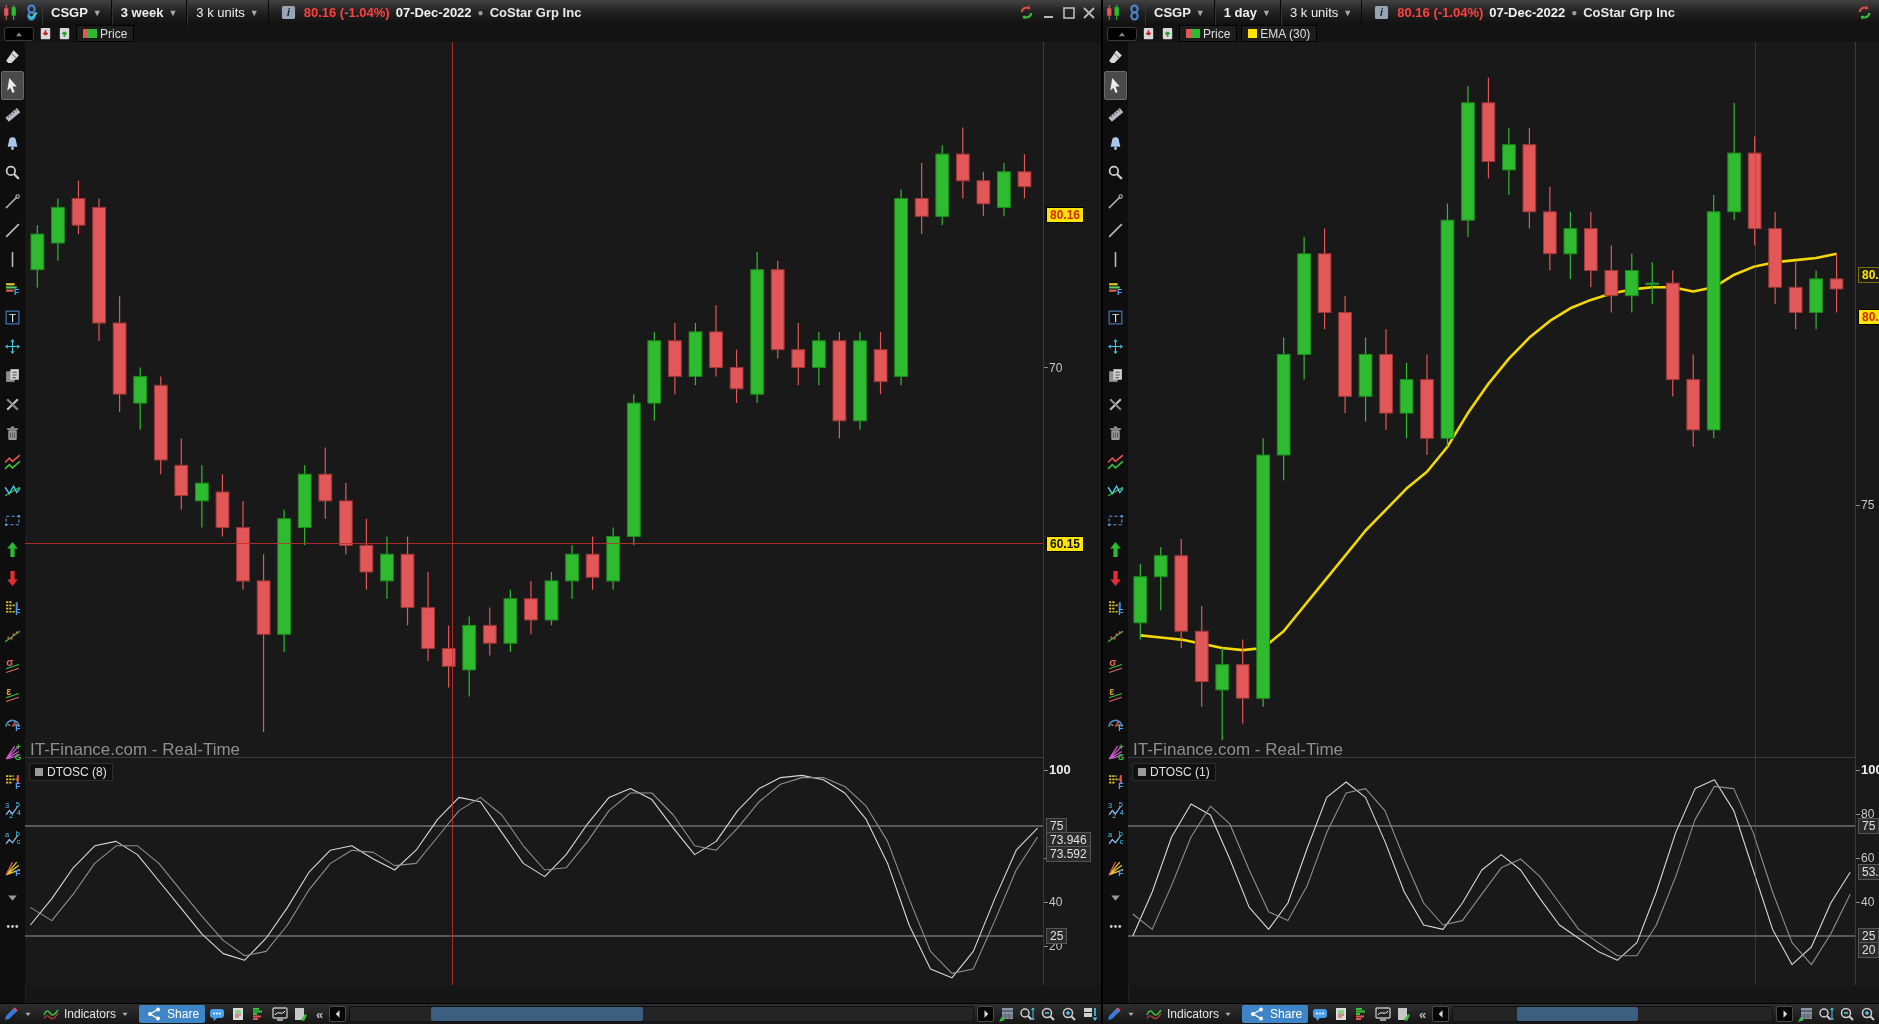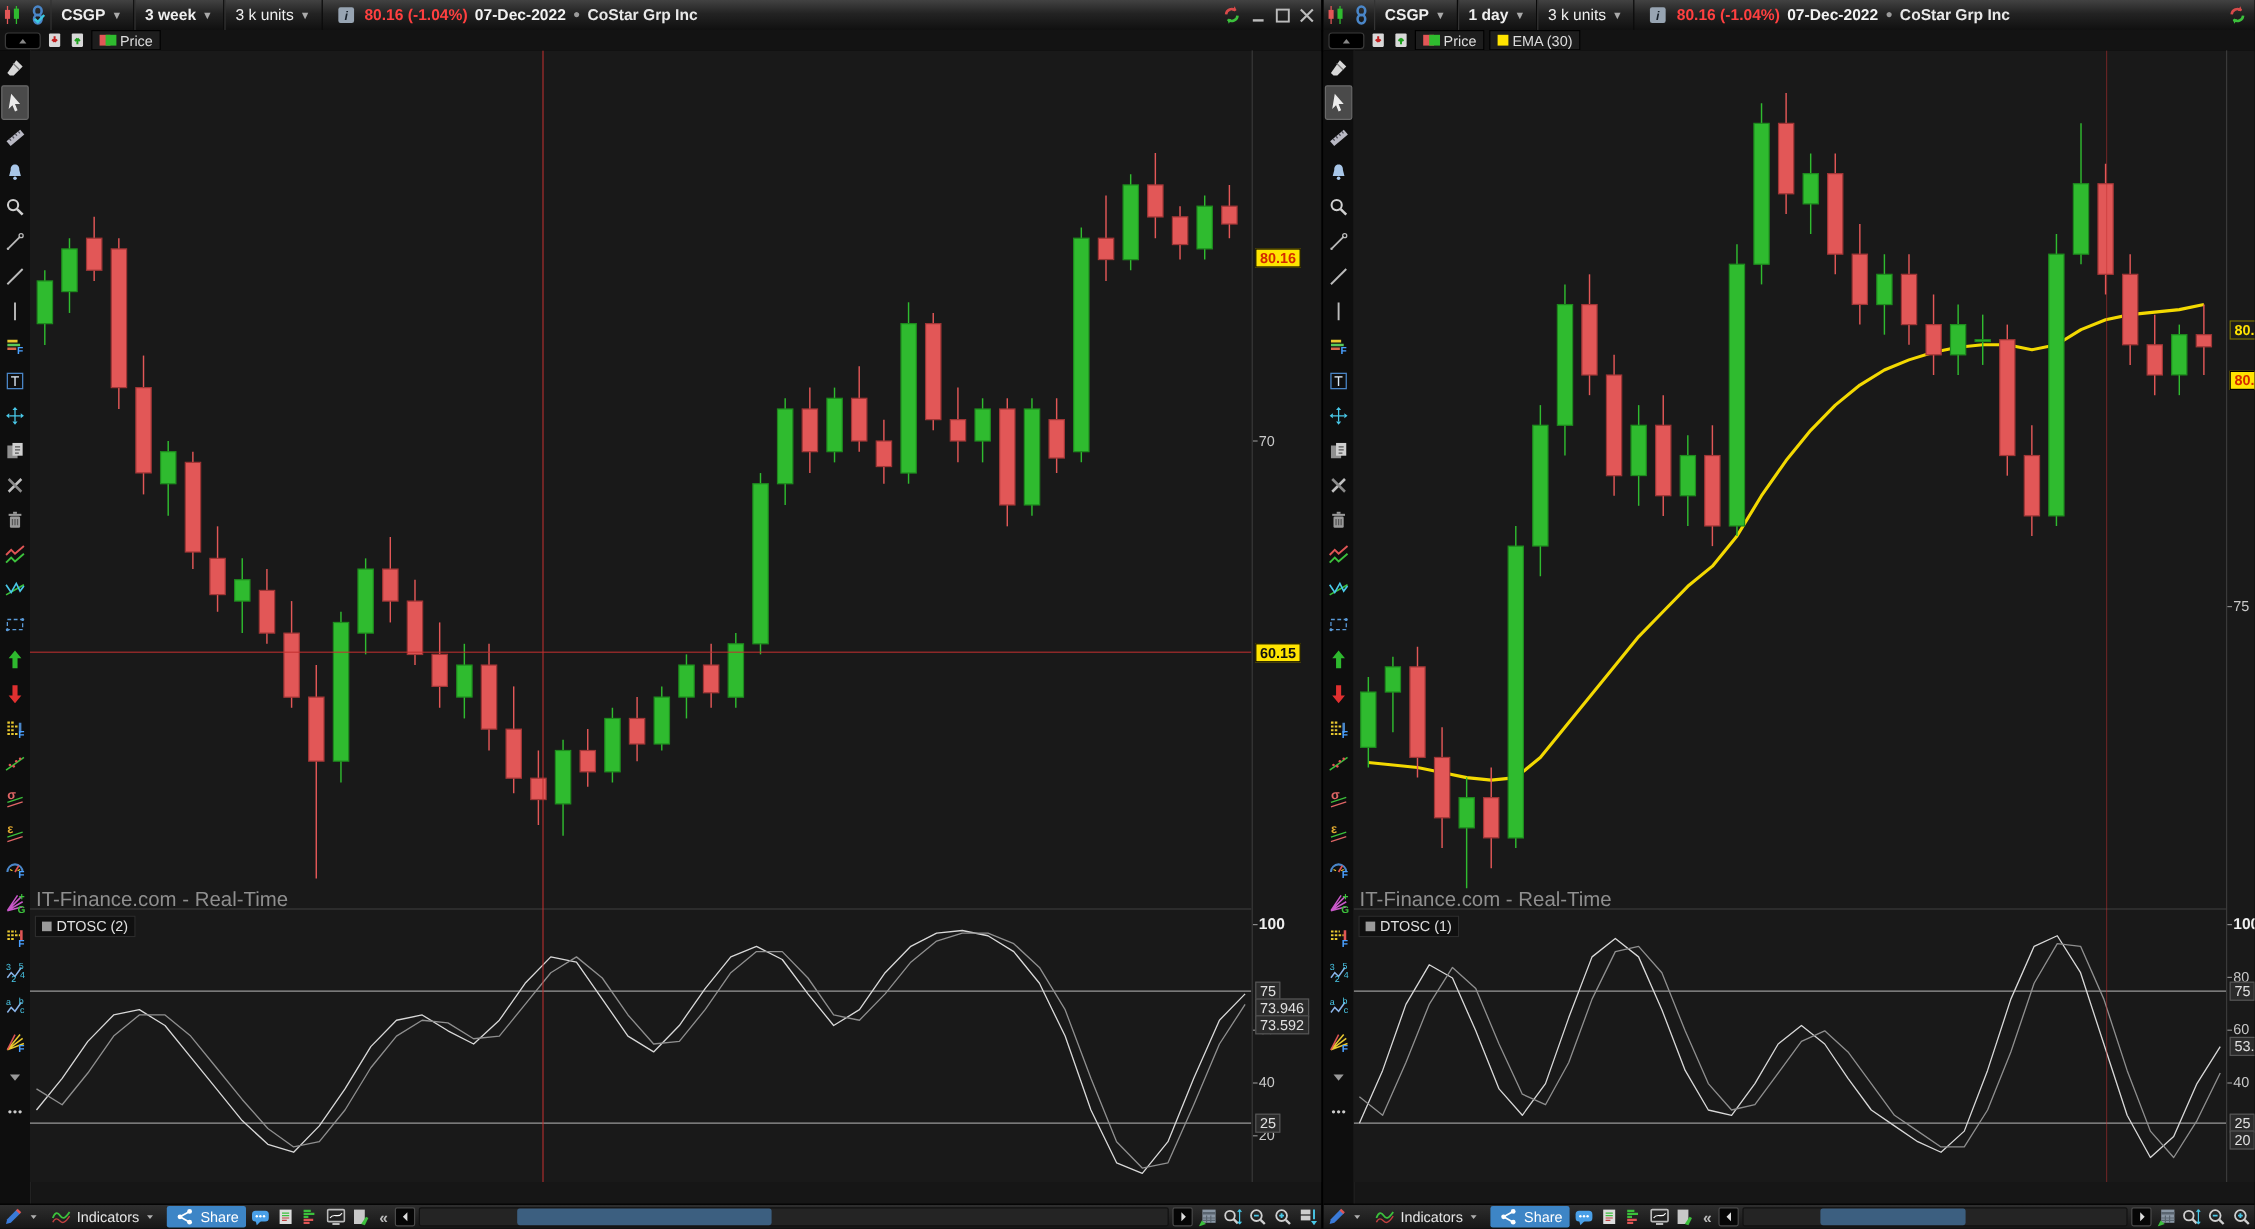--- a/index.html
+++ b/index.html
@@ -464,21 +464,21 @@
           </svg>
         <div class="osc-wrap">
           <svg id="osc-0" width="1018" height="228">
               <line x1="0" x2="1018" y1="68" y2="68" stroke="#9a9a9a" stroke-width="1"></line>
               <line x1="0" x2="1018" y1="178" y2="178" stroke="#9a9a9a" stroke-width="1"></line>
               <polyline points="5.4,167.0 26.8,140.6 48.2,109.8 69.7,87.8 91.1,83.4 112.5,96.6 133.9,123.0 155.4,149.4 176.8,175.8 198.2,195.6 219.7,202.2 241.1,180.2 262.5,149.4 284.0,114.2 305.4,92.2 326.8,87.8 348.3,101.0 369.7,112.0 391.1,92.2 412.6,61.4 434.0,39.4 455.4,43.8 476.9,74.6 498.3,105.4 519.7,118.6 541.1,96.6 562.6,65.8 584.0,39.4 605.4,30.6 626.9,41.6 648.3,70.2 669.7,96.6 691.2,83.4 712.6,52.6 734.0,30.6 755.5,19.6 776.9,17.4 798.3,21.8 819.8,35.0 841.2,61.4 862.6,105.4 884.1,167.0 905.5,211.0 926.9,219.8 948.3,193.4 969.8,140.6 991.2,92.2 1012.6,70.2" fill="none" stroke="#d8d8d8" stroke-width="1.1" stroke-linejoin="round"></polyline>
               <polyline points="5.4,149.4 26.8,162.6 48.2,136.2 69.7,105.4 91.1,87.8 112.5,87.8 133.9,105.4 155.4,131.8 176.8,158.2 198.2,182.4 219.7,197.8 241.1,193.4 262.5,167.0 284.0,131.8 305.4,105.4 326.8,92.2 348.3,94.4 369.7,107.6 391.1,105.4 412.6,79.0 434.0,52.6 455.4,39.4 476.9,57.0 498.3,87.8 519.7,112.0 541.1,109.8 562.6,83.4 584.0,52.6 605.4,35.0 626.9,35.0 648.3,57.0 669.7,87.8 691.2,92.2 712.6,70.2 734.0,43.8 755.5,26.2 776.9,19.6 798.3,19.6 819.8,28.4 841.2,48.2 862.6,83.4 884.1,140.6 905.5,193.4 926.9,215.4 948.3,211.0 969.8,162.6 991.2,112.0 1012.6,79.0" fill="none" stroke="#8f8f8f" stroke-width="1.1" stroke-linejoin="round"></polyline>
             </svg>
           <div class="indlabel">
               <span class="chip"></span>
-              <span>DTOSC (2)</span>
+              <span>DTOSC (8)</span>
             </div>
         </div>
         <div class="watermark">IT-Finance.com - Real-Time</div>
       <div class="xh-v" style="left: 426.542px;"></div>
           <div class="xh-h" style="top: 500.678px;"></div>
         </div>
 
     </div>
     <div class="axiscol">
         <span class="tickmark" style="top: 325.485px;"></span>

